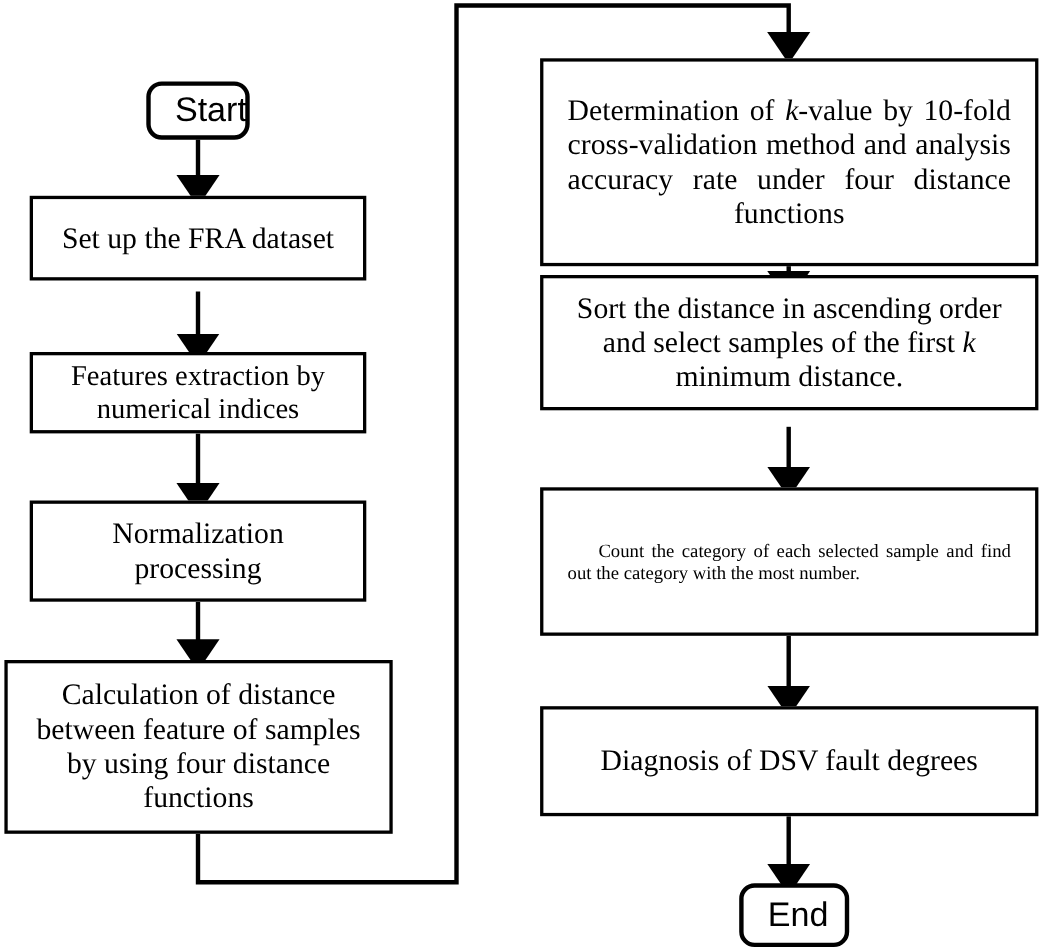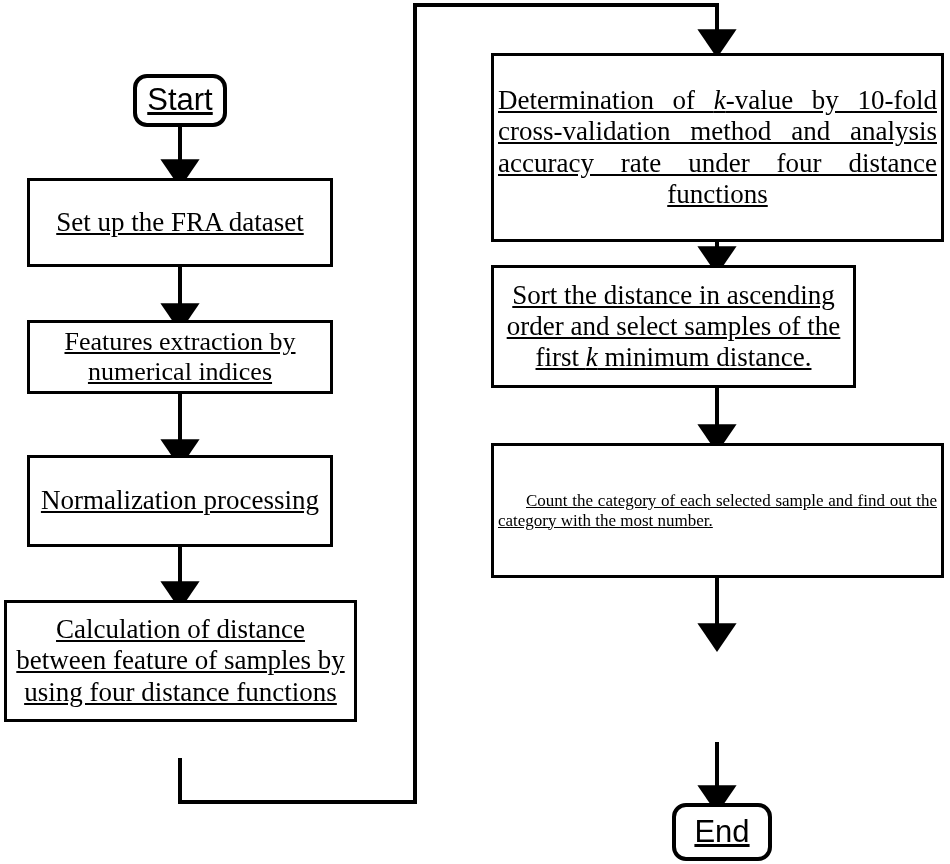--- a/index.html
+++ b/index.html
@@ -23,24 +23,23 @@
     box-sizing: border-box;
     border: 3px solid #000000;
     background: #ffffff;
     display: flex;
     align-items: center;
     justify-content: center;
   }
   .node .txt {
     display: block;
     width: 100%;
-    padding: 0 4px;
+    padding: 0 22px;
     box-sizing: border-box;
     line-height: 1.16;
-    text-decoration: underline;
   }
   .terminator {
     border-radius: 14px;
     border-width: 4px;
     font-family: "Liberation Sans", "DejaVu Sans", sans-serif;
   }
   .terminator .txt {
     text-align: center;
     font-size: 31px;
     line-height: 1.05;
@@ -86,46 +85,49 @@
     <line x1="717" y1="208" x2="717" y2="259" stroke="#000000" stroke-width="4" marker-end="url(#arrow)"></line>
     <line x1="717" y1="388" x2="717" y2="437" stroke="#000000" stroke-width="4" marker-end="url(#arrow)"></line>
     <line x1="717" y1="578" x2="717" y2="636" stroke="#000000" stroke-width="4" marker-end="url(#arrow)"></line>
     <line x1="717" y1="742" x2="717" y2="798" stroke="#000000" stroke-width="4" marker-end="url(#arrow)"></line>
   </svg>
 
   <div class="node terminator" style="left:133px; top:74px; width:94px; height:53px;">
     <span class="txt">Start</span>
   </div>
 
-  <div class="node proc" style="left:27px; top:178px; width:306px; height:89px; font-size:27px;">
+  <div class="node proc" style="left:27px; top:178px; width:306px; height:77px; font-size:27px;">
     <span class="txt">Set up the FRA dataset</span>
   </div>
 
   <div class="node proc" style="left:27px; top:320px; width:306px; height:74px; font-size:26px;">
     <span class="txt">Features extraction by numerical indices</span>
   </div>
 
   <div class="node proc" style="left:27px; top:455px; width:306px; height:92px; font-size:27px;">
     <span class="txt">Normalization processing</span>
   </div>
 
-  <div class="node proc" style="left:4px; top:600px; width:353px; height:122px; font-size:27px;justify-content:flex-end;">
+  <div class="node proc" style="left:4px; top:600px; width:353px; height:158px; font-size:27px;justify-content:flex-end;">
     <span class="txt">Calculation of distance between feature of samples by using four distance functions</span>
   </div>
 
   <div class="node proc justify" style="left:491px; top:53px; width:453px; height:189px; font-size:27px;">
     <span class="txt">Determination of <em class="k">k</em>-value by 10-fold cross-validation method and analysis accuracy rate under four distance functions</span>
   </div>
 
-  <div class="node proc" style="left:491px; top:265px; width:365px; height:123px; font-size:27px;">
+  <div class="node proc" style="left:491px; top:250px; width:453px; height:123px; font-size:27px;">
     <span class="txt">Sort the distance in ascending order and select samples of the first <em class="k">k</em> minimum distance.</span>
   </div>
 
   <div class="node proc justify-ind" style="left:491px; top:443px; width:453px; height:135px; font-size:17px;">
     <span class="txt">Count the category of each selected sample and find out the category with the most number.</span>
   </div>
 
+  <div class="node proc" style="left:491px; top:642px; width:453px; height:100px; font-size:27px;">
+    <span class="txt">Diagnosis of DSV fault degrees</span>
+  </div>
 
   <div class="node terminator" style="left:672px; top:803px; width:100px; height:58px;">
     <span class="txt">End</span>
   </div>
 
 </div>
 
 </body></html>

